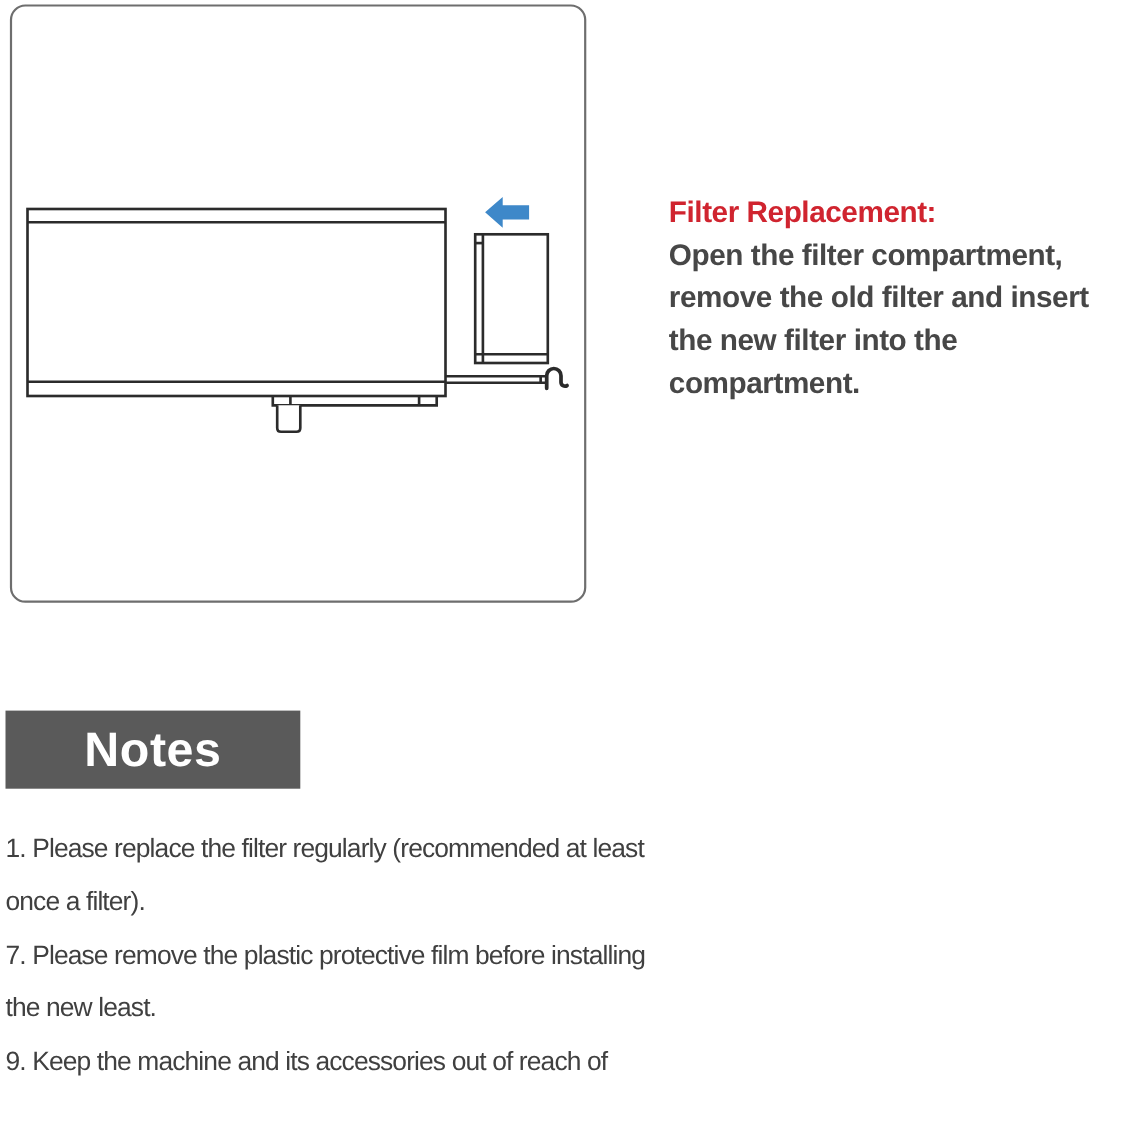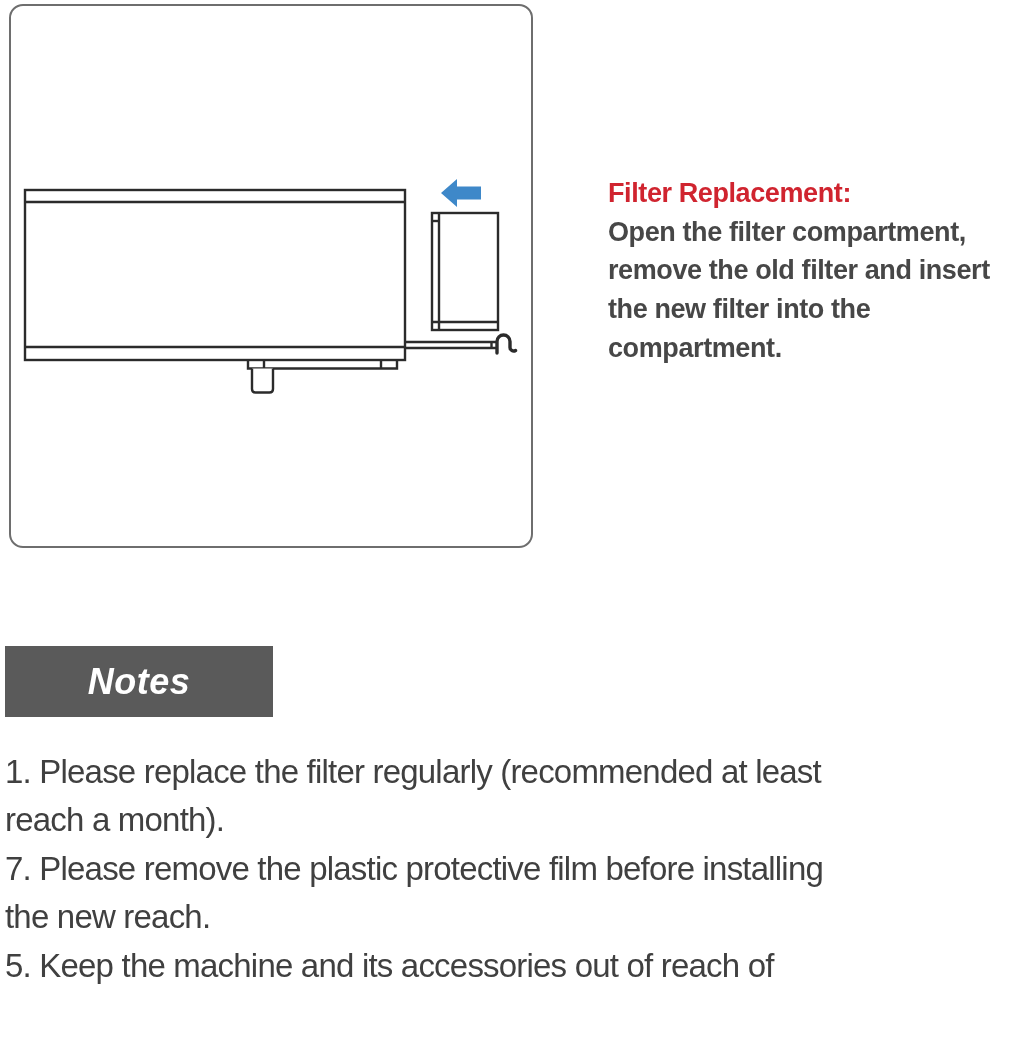--- a/index.html
+++ b/index.html
@@ -50,34 +50,33 @@
     top: 646px;
     width: 268px;
     height: 71px;
     background: #5a5a5a;
     display: flex;
     align-items: center;
     justify-content: center;
   }
   .notes-header-label {
     color: #ffffff;
-    font-size: 36px;
+    font-size: 44px;
     font-weight: 700;
     letter-spacing: 0.5px;
-    font-style: italic;
   }
 
   .notes-list {
     position: absolute;
     left: 5px;
     top: 748px;
     width: 1016px;
   }
   .notes-line {
-    font-size: 33px;
+    font-size: 24px;
     font-weight: 400;
     letter-spacing: -0.8px;
     line-height: 48.4px;
     color: #404040;
     white-space: nowrap;
   }
 </style>
 </head>
 <body>
 
@@ -121,19 +120,19 @@
     <div class="fr-line">the new filter into the</div>
     <div class="fr-line">compartment.</div>
   </div>
 
   <div class="notes-header">
     <span class="notes-header-label">Notes</span>
   </div>
 
   <div class="notes-list">
     <div class="notes-line">1. Please replace the filter regularly (recommended at least</div>
-    <div class="notes-line">reach a month).</div>
+    <div class="notes-line">once a filter).</div>
     <div class="notes-line">7. Please remove the plastic protective film before installing</div>
-    <div class="notes-line">the new reach.</div>
-    <div class="notes-line">5. Keep the machine and its accessories out of reach of</div>
+    <div class="notes-line">the new least.</div>
+    <div class="notes-line">9. Keep the machine and its accessories out of reach of</div>
   </div>
 
 </div>
 
 </body></html>

